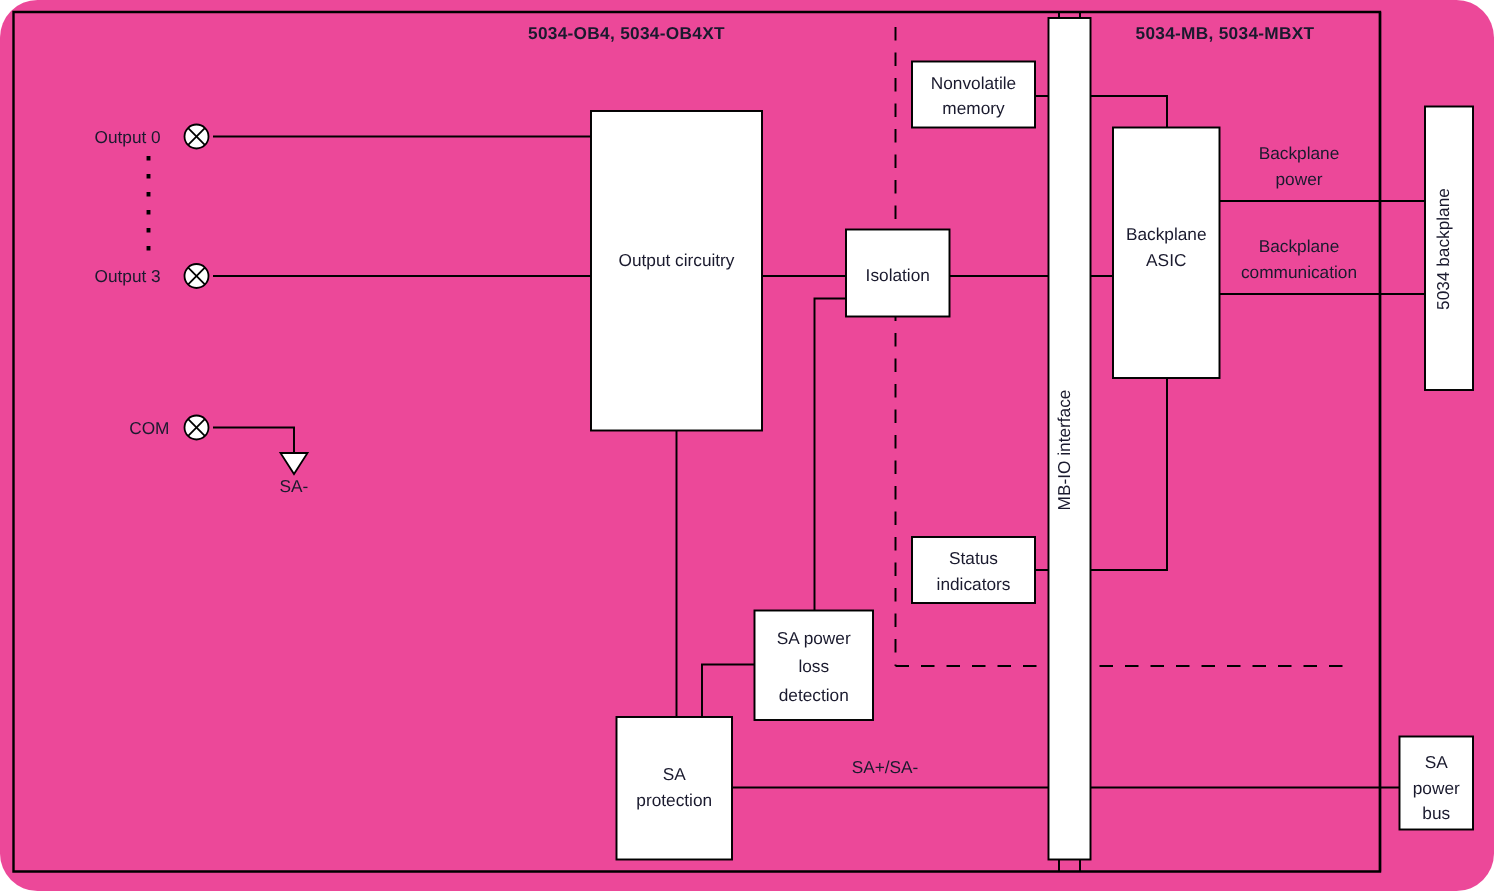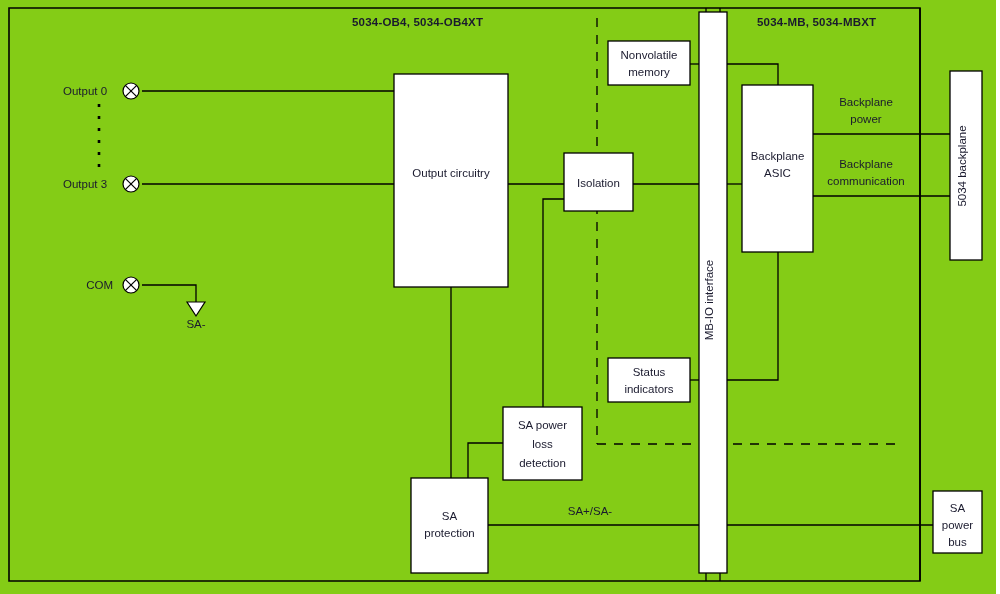--- a/index.html
+++ b/index.html
@@ -1,17 +1,17 @@
 <!DOCTYPE html>
 <html><head>
 <meta charset="utf-8">
 <style>
   html,body{margin:0;padding:0;background:#ffffff;}
   body{font-family:"Liberation Sans", sans-serif;color:#1a1a2e;}
-  #stage{position:relative;width:996px;height:594px;background:#84cc16;overflow:hidden;}
+  #stage{position:relative;width:996px;height:594px;background:#ec4899;overflow:hidden;border-radius:25px;}
   svg#diagram{position:absolute;left:0;top:0;width:1000px;height:594px;}
   .ln{stroke:#000000;stroke-width:1.3;fill:none;}
   .frame{stroke:#000000;stroke-width:1.6;fill:none;}
   .boxr{stroke:#000000;stroke-width:1.3;fill:#ffffff;}
   .dash{stroke:#000000;stroke-width:1.3;fill:none;stroke-dasharray:9 8;}
   .dotv{stroke:#000000;stroke-width:2.6;fill:none;stroke-dasharray:3 9;stroke-linecap:butt;}
   .term{stroke:#000000;stroke-width:1.2;fill:#ffffff;}
   .termx{stroke:#000000;stroke-width:1.2;fill:none;}
   .tri{stroke:#000000;stroke-width:1.2;fill:#ffffff;}
   text{font-family:"Liberation Sans", sans-serif;fill:#1a1a2e;}

